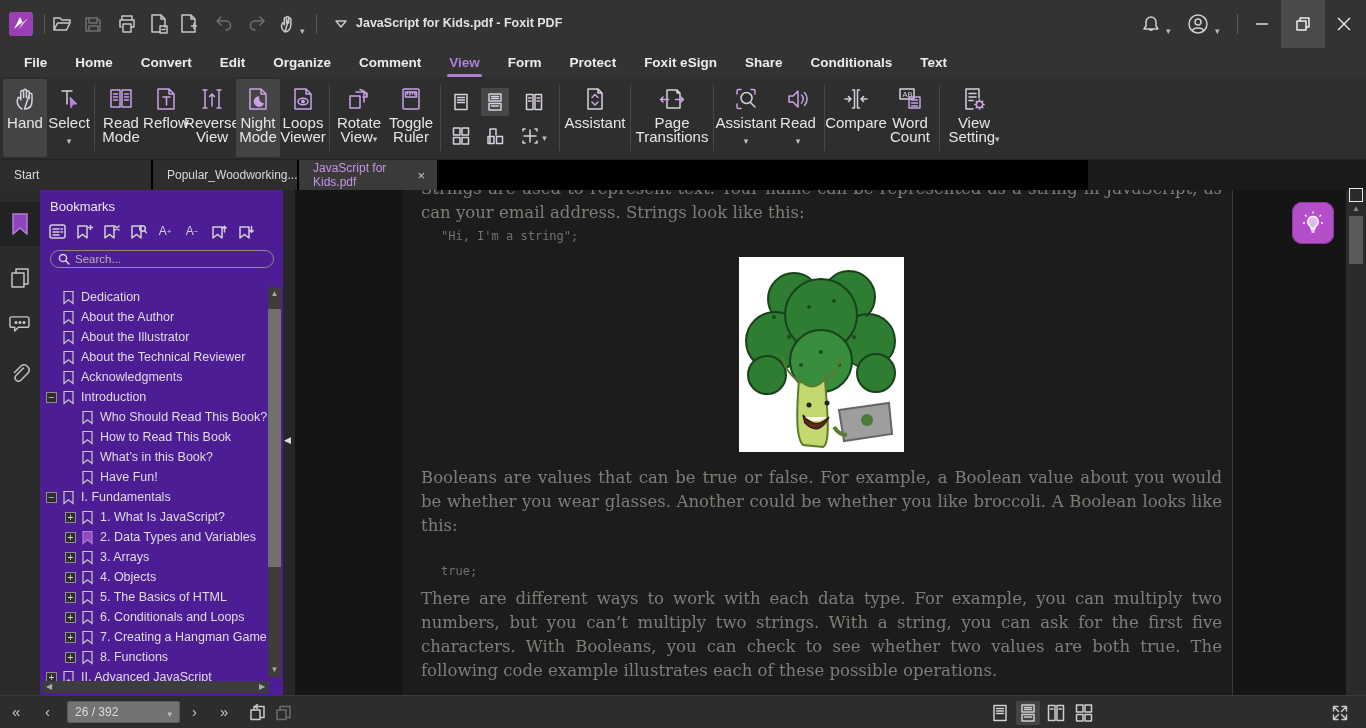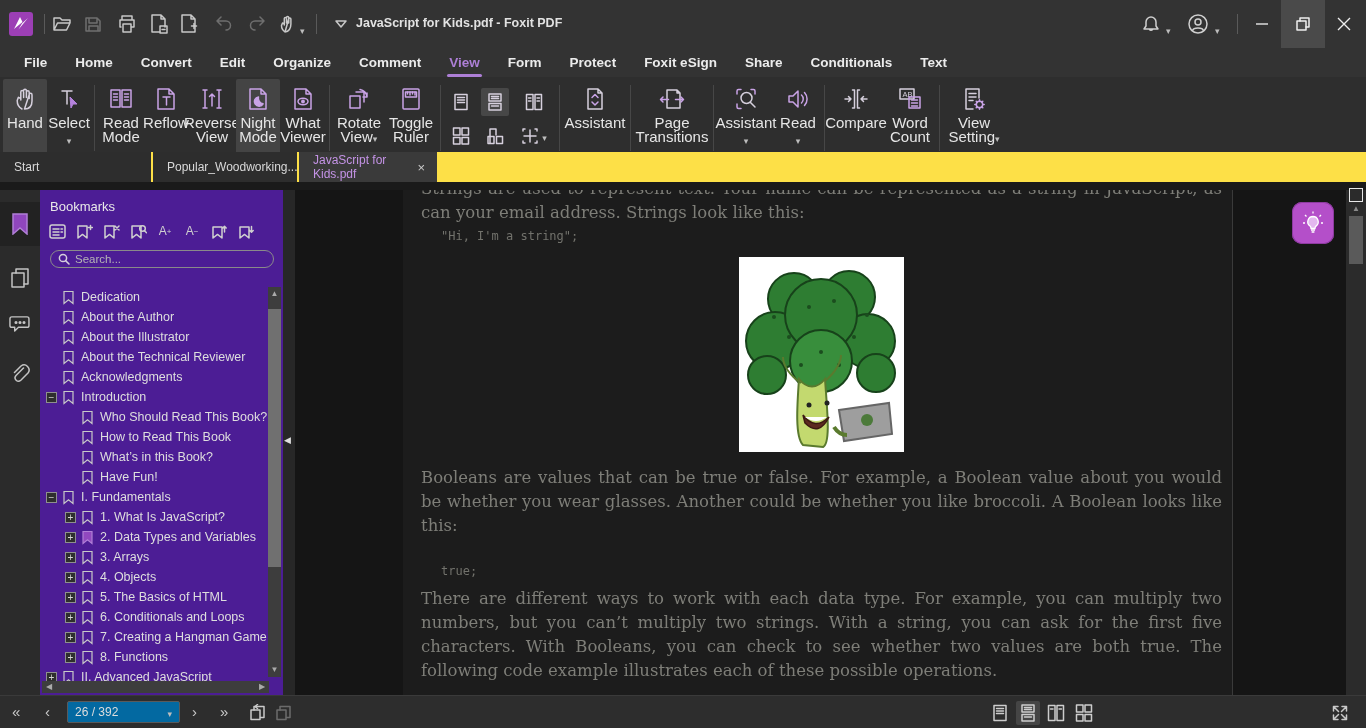--- a/index.html
+++ b/index.html
@@ -42,21 +42,21 @@
   .rb-lab { font-size:15px; line-height:14px; color:#e6e6e6; text-align:center; margin-top:4px; white-space:nowrap; }
   .rsep { width:1px; background:#474747; margin:6px 3px; flex:0 0 auto; }
   .ri { stroke:#c9a3e6; fill:none; stroke-width:1.5; stroke-linecap:round; stroke-linejoin:round; }
   .rw { stroke:#d6d0dd; fill:none; stroke-width:1.5; stroke-linecap:round; stroke-linejoin:round; }
   #grid-group { display:grid; grid-template-columns:34px 34px 44px; grid-template-rows:34px 34px; padding-top:6px;
     align-items:center; justify-items:center; flex:0 0 auto; }
   .gi { width:28px; height:28px; display:flex; align-items:center; justify-content:center; border-radius:2px; }
   .gi.sel { background:#474747; }
 
   
-  #tabrow { position:absolute; left:0; top:152px; width:1366px; height:30px; background:#fde047; display:flex; }
+  #tabrow { position:absolute; left:0; top:160px; width:1088px; height:30px; background:#000000; display:flex; }
   .doc-tab { height:30px; background:#2d2d2d; color:#d9d9d9; font-size:12px; display:flex; align-items:center;
     padding:0 12px 0 14px; margin-right:2px; }
   .doc-tab.active { background:#3a3a3a; color:#c493e6; }
   .doc-tab.active .tab-close { margin-left:10px; color:#c9c9c9; font-size:13px; }
   #tab-start { width:151px; } #tab-wood { width:144px; } #tab-js { width:138px; }
 
   
   #rail { position:absolute; left:0; top:190px; width:40px; height:505px; background:#2b2b2b; }
   .rail-btn { width:40px; height:44px; display:flex; align-items:center; justify-content:center; }
   .rail-btn.active { background:#222; }
@@ -113,21 +113,21 @@
   
   #main-scroll { position:absolute; left:1346px; top:190px; width:20px; height:505px; background:#2b2b2b; }
   #scroll-topbox { position:absolute; left:3px; top:-2px; width:14px; height:14px; border:1px solid #e8e8e8; background:#2b2b2b; }
   #main-thumb { position:absolute; left:3px; top:26px; width:14px; height:48px; background:#5a5a5a; }
   #main-up { position:absolute; left:0; top:14px; width:20px; text-align:center; color:#8a8a8a; font-size:8px; }
 
   
   #statusbar { position:absolute; left:0; top:695px; width:1366px; height:33px; background:#2d2d2d;
     border-top:1px solid #3a3a3a; }
   .st-nav { position:absolute; top:6px; color:#c9c9c9; font-size:15px; line-height:20px; }
-  #pagebox { position:absolute; left:67px; top:5px; width:113px; height:22px; background:#0369a1;
+  #pagebox { position:absolute; left:67px; top:5px; width:113px; height:22px; background:#737373;
     border:1px solid #5a5a5a; border-radius:2px; display:flex; align-items:center; padding:0 7px; }
   #pagebox span.val { color:#ddd; font-size:12px; flex:1; }
   .st-ic { position:absolute; top:5px; width:24px; height:24px; display:flex; align-items:center; justify-content:center;
     border-radius:2px; }
   .st-ic.sel { background:#454545; }
 </style>
 </head>
 <body>
 
 <div id="titlebar">
@@ -284,21 +284,21 @@
       </svg>
     <div class="rb-lab">Night</div>
     <div class="rb-lab" style="margin-top:0">Mode</div>
   </div>
   <div class="rb" style="width:46px">
     <svg width="26" height="26" class="ri">
         <path d="M5 3 h11 l5 5 v15 H5 z M16 3 v5 h5"></path>
         <ellipse cx="13" cy="15.5" rx="5" ry="3.2"></ellipse>
         <circle cx="13" cy="15.5" r="1.2" fill="#c9a3e6"></circle>
       </svg>
-    <div class="rb-lab">What</div>
+    <div class="rb-lab">Loops</div>
     <div class="rb-lab" style="margin-top:0">Viewer</div>
   </div>
   <div class="rsep"></div>
   <div class="rb" style="width:52px">
     <svg width="26" height="26" class="ri">
         <rect x="4" y="10" width="10" height="12"></rect>
         <path d="M10 6 h8 v10 M14 3.5 a9 9 0 0 1 7 7 M21 7 v4 h-4"></path>
       </svg>
     <div class="rb-lab">Rotate</div>
     <div class="rb-lab" style="margin-top:0"><span>View</span><span class="caret"></span></div>

